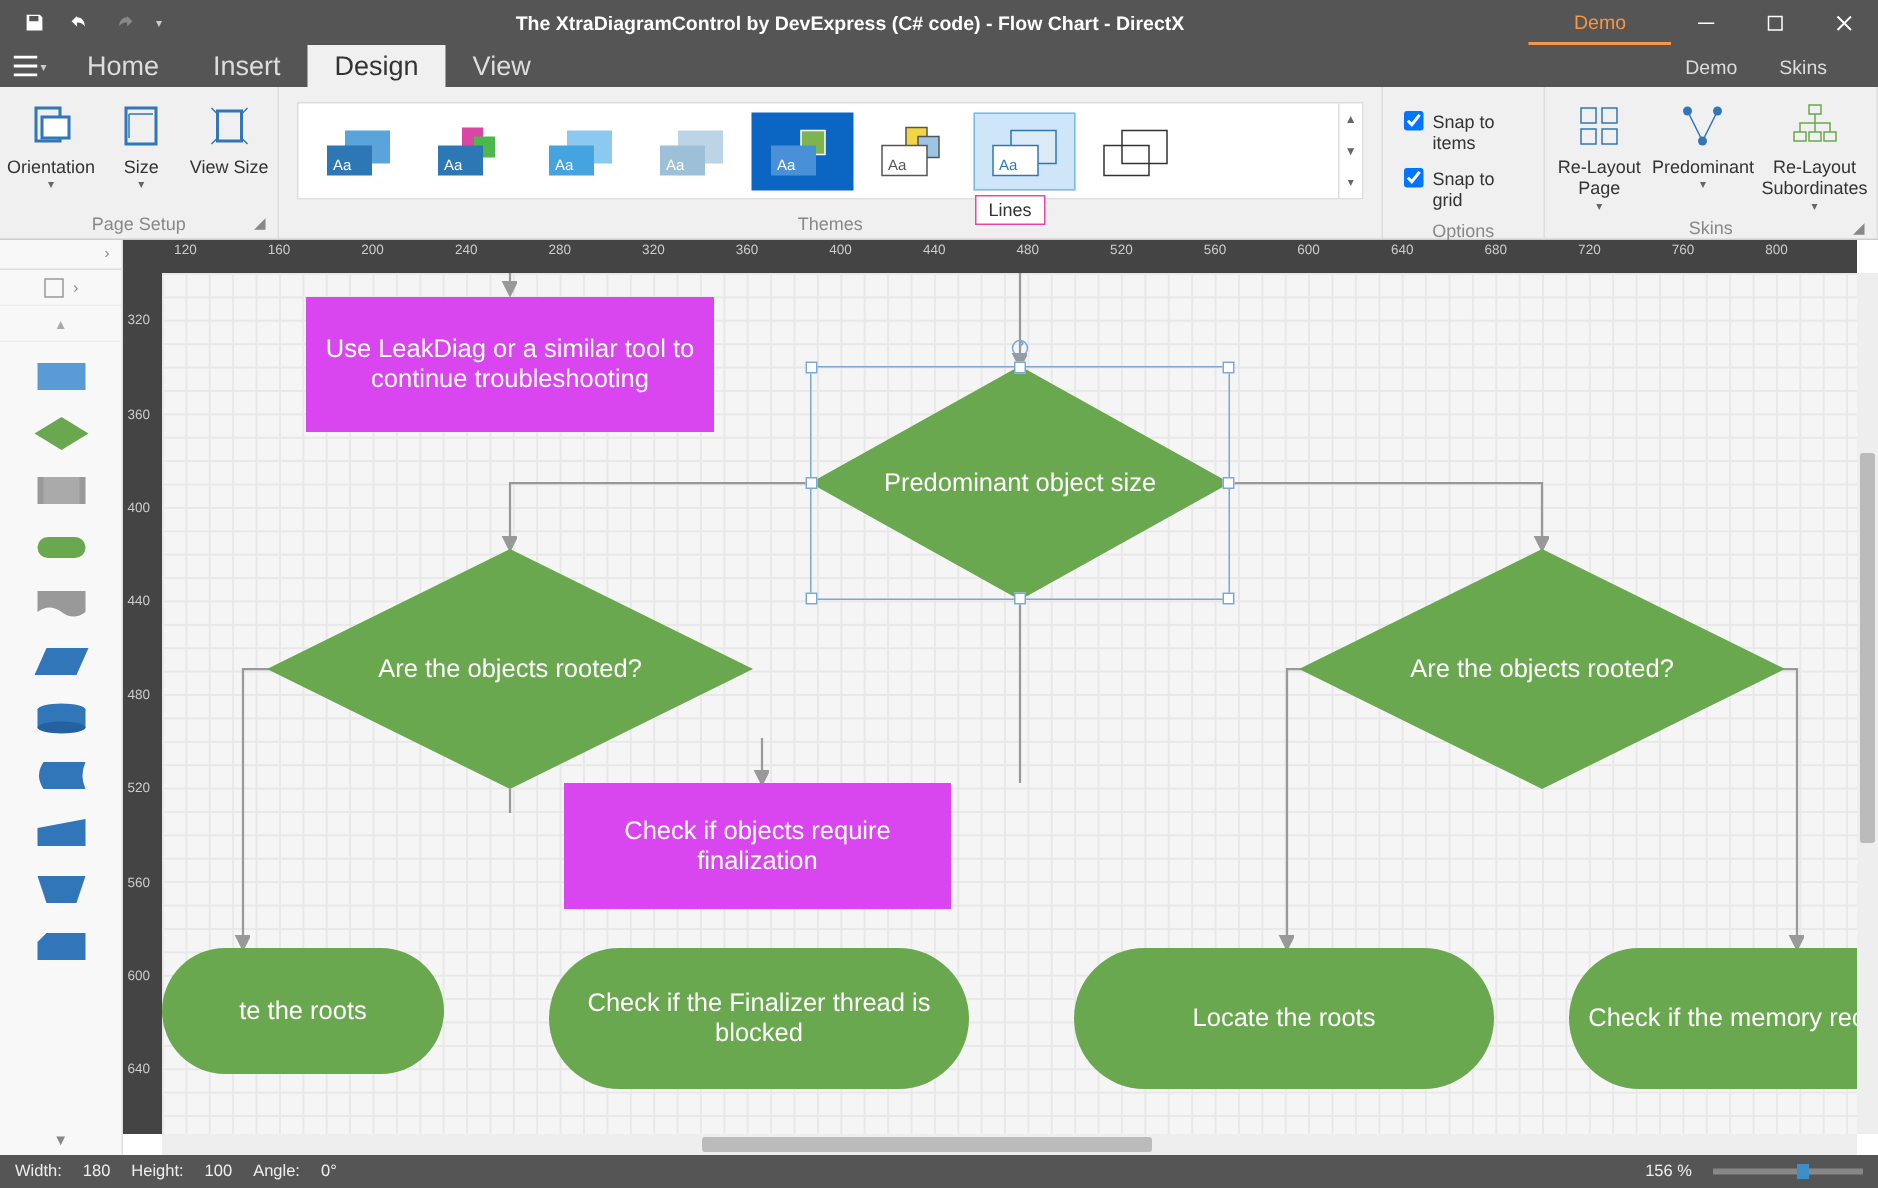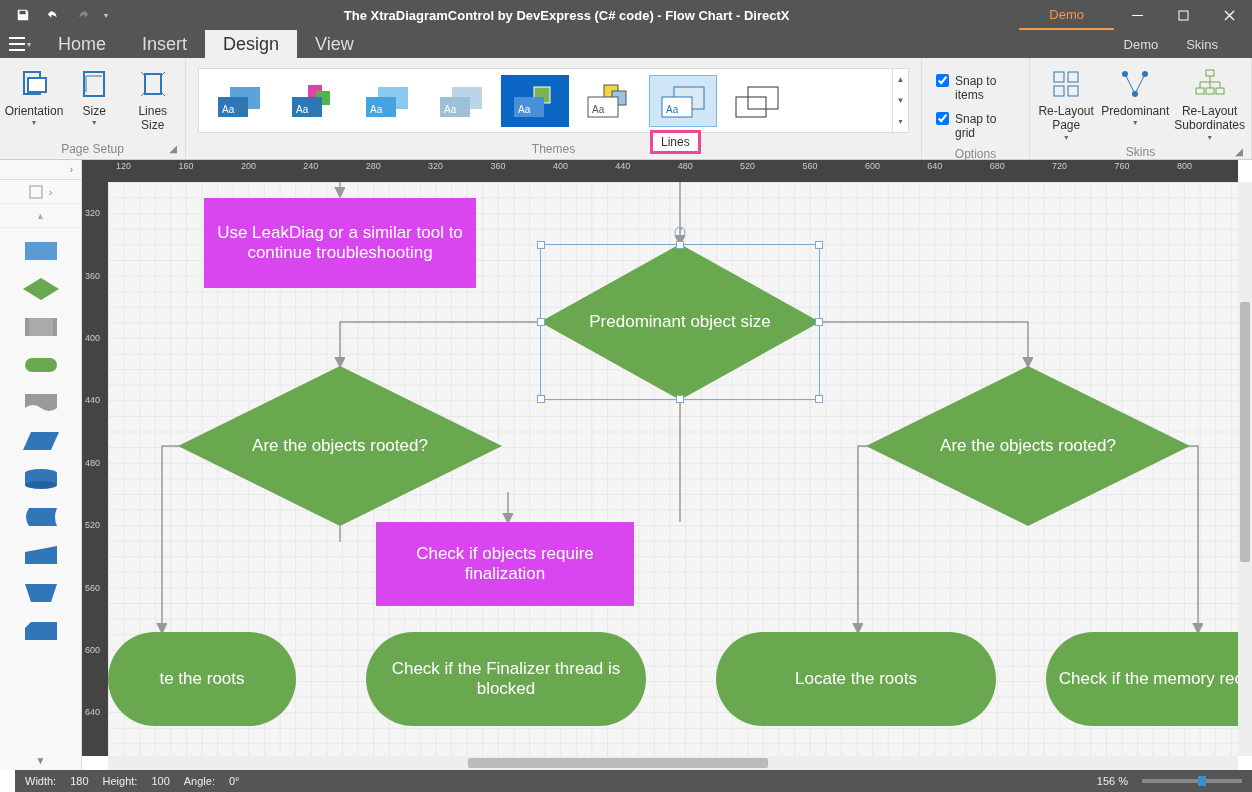--- a/index.html
+++ b/index.html
@@ -29,21 +29,21 @@
 .ribbon-group-label { text-align: center; color: #888; font-size: 12px; padding: 3px 0; position: relative; }
 .ribbon-group-label .launcher { position: absolute; right: 2px; top: 4px; font-size: 10px; color: #888; cursor: pointer; }
 .big-btn { width: 56px; display: flex; flex-direction: column; align-items: center; padding-top: 6px; cursor: pointer; font-size: 12px; text-align: center; line-height: 1.2; }
 .big-btn svg { width: 32px; height: 32px; margin-bottom: 4px; }
 .big-btn .caret { font-size: 8px; color: #666; }
 
 .themes-gallery { flex: 1; display: flex; align-items: center; gap: 6px; padding: 4px 6px; position: relative; border: 1px solid #ddd; background: #fff; margin: 6px; }
 .theme-swatch { width: 68px; height: 52px; display: flex; align-items: center; justify-content: center; cursor: pointer; position: relative; }
 .theme-swatch.selected { background: #0a66c2; }
 .theme-swatch.hover { background: #cfe6f8; border: 1px solid #7ab8e6; }
-.theme-tooltip { position: absolute; top: 54px; left: 0; background: #fff; border: 3px solid #ec4899; padding: 2px 8px; font-size: 12px; white-space: nowrap; z-index: 10; }
+.theme-tooltip { position: absolute; top: 54px; left: 0; background: #fff; border: 1px solid #ec4899; padding: 2px 8px; font-size: 12px; white-space: nowrap; z-index: 10; }
 .gallery-arrows { position: absolute; right: 0; top: 0; bottom: 0; width: 16px; border-left: 1px solid #ddd; display: flex; flex-direction: column; }
 .gallery-arrows .arr { flex: 1; display: flex; align-items: center; justify-content: center; font-size: 8px; color: #666; cursor: pointer; }
 
 .options-group .opt-row { display: flex; align-items: flex-start; gap: 6px; padding: 4px 8px; font-size: 12px; }
 .options-group input[type=checkbox] { width: 13px; height: 13px; }
 
 .layout-group .big-btn { width: 66px; }
 
 .workspace { display: flex; height: calc(792px - 30px - 28px - 102px - 22px); }
 
@@ -75,21 +75,21 @@
 .connector { position: absolute; stroke: #999; stroke-width: 1.5; fill: none; }
 
 .selection { position: absolute; border: 1px solid #7aa7d6; }
 .selection .handle { position: absolute; width: 8px; height: 8px; background: #fff; border: 1px solid #7aa7d6; }
 .selection .rotate { position: absolute; left: 50%; top: -20px; transform: translateX(-50%); width: 14px; height: 14px; }
 
 .scroll-v { position: absolute; right: 0; top: 22px; bottom: 14px; width: 14px; background: #eee; }
 .scroll-h { position: absolute; left: 26px; right: 14px; bottom: 0; height: 14px; background: #eee; }
 .scroll-thumb { position: absolute; background: #bbb; border-radius: 2px; }
 
-.statusbar { height: 22px; background: #555; color: #eee; display: flex; align-items: center; font-size: 11px; padding: 0 10px; gap: 14px; margin-left: 15px; }
+.statusbar { height: 22px; background: #555; color: #eee; display: flex; align-items: center; font-size: 11px; padding: 0 10px; gap: 14px; }
 .statusbar .spacer { flex: 1; }
 .statusbar .zoom-slider { width: 100px; height: 4px; background: #888; position: relative; }
 .statusbar .zoom-slider .thumb { position: absolute; top: -3px; width: 8px; height: 10px; background: #3e8fc9; }
 </style>
 </head>
 <body>
 
 <div class="titlebar">
   <div class="qat">
     <div class="qat-btn">
@@ -166,21 +166,21 @@
             <path stroke="#3176b8" d="M8 8h16M8 8v16"></path>
           </svg>
         <span>Size</span>
           <span class="caret">▾</span>
       </div>
       <div class="big-btn">
         <svg viewBox="0 0 32 32">
             <rect x="8" y="6" width="16" height="20" fill="none" stroke="#3176b8" stroke-width="2"></rect>
             <path stroke="#3176b8" d="M4 4l4 4M28 4l-4 4M4 28l4-4M28 28l-4-4"></path>
           </svg>
-        <span>Lines Size</span>
+        <span>View Size</span>
       </div>
     </div>
     <div class="ribbon-group-label"><span>Page Setup</span><span class="launcher">◢</span></div>
   </div>
 
   <div class="ribbon-group" style="flex:1">
     <div class="themes-gallery">
 
       <div class="theme-swatch">
           <svg width="50" height="36">
@@ -452,21 +452,21 @@
           <svg class="dia" viewBox="0 0 324 160" preserveAspectRatio="none">
               <polygon points="162,0 324,80 162,160 0,80" fill="#6aa84f"></polygon>
             </svg>
           <span class="txt">Are the objects rooted?</span>
         </div>
 
         <div class="shape rect" style="left:268px;top:340px;width:258px;height:84px">
             <span class="txt">Check if objects require finalization</span>
           </div>
 
-        <div class="shape terminator" style="left:0px;top:450px;width:188px;height:94px">
+        <div class="shape terminator" style="left:0px;top:450px;width:188px;height:84px">
             <span class="txt">te the roots</span>
           </div>
 
         <div class="shape terminator" style="left:258px;top:450px;width:280px;height:94px">
             <span class="txt">Check if the Finalizer thread is blocked</span>
           </div>
 
         <div class="shape terminator" style="left:608px;top:450px;width:280px;height:94px">
             <span class="txt">Locate the roots</span>
           </div>

